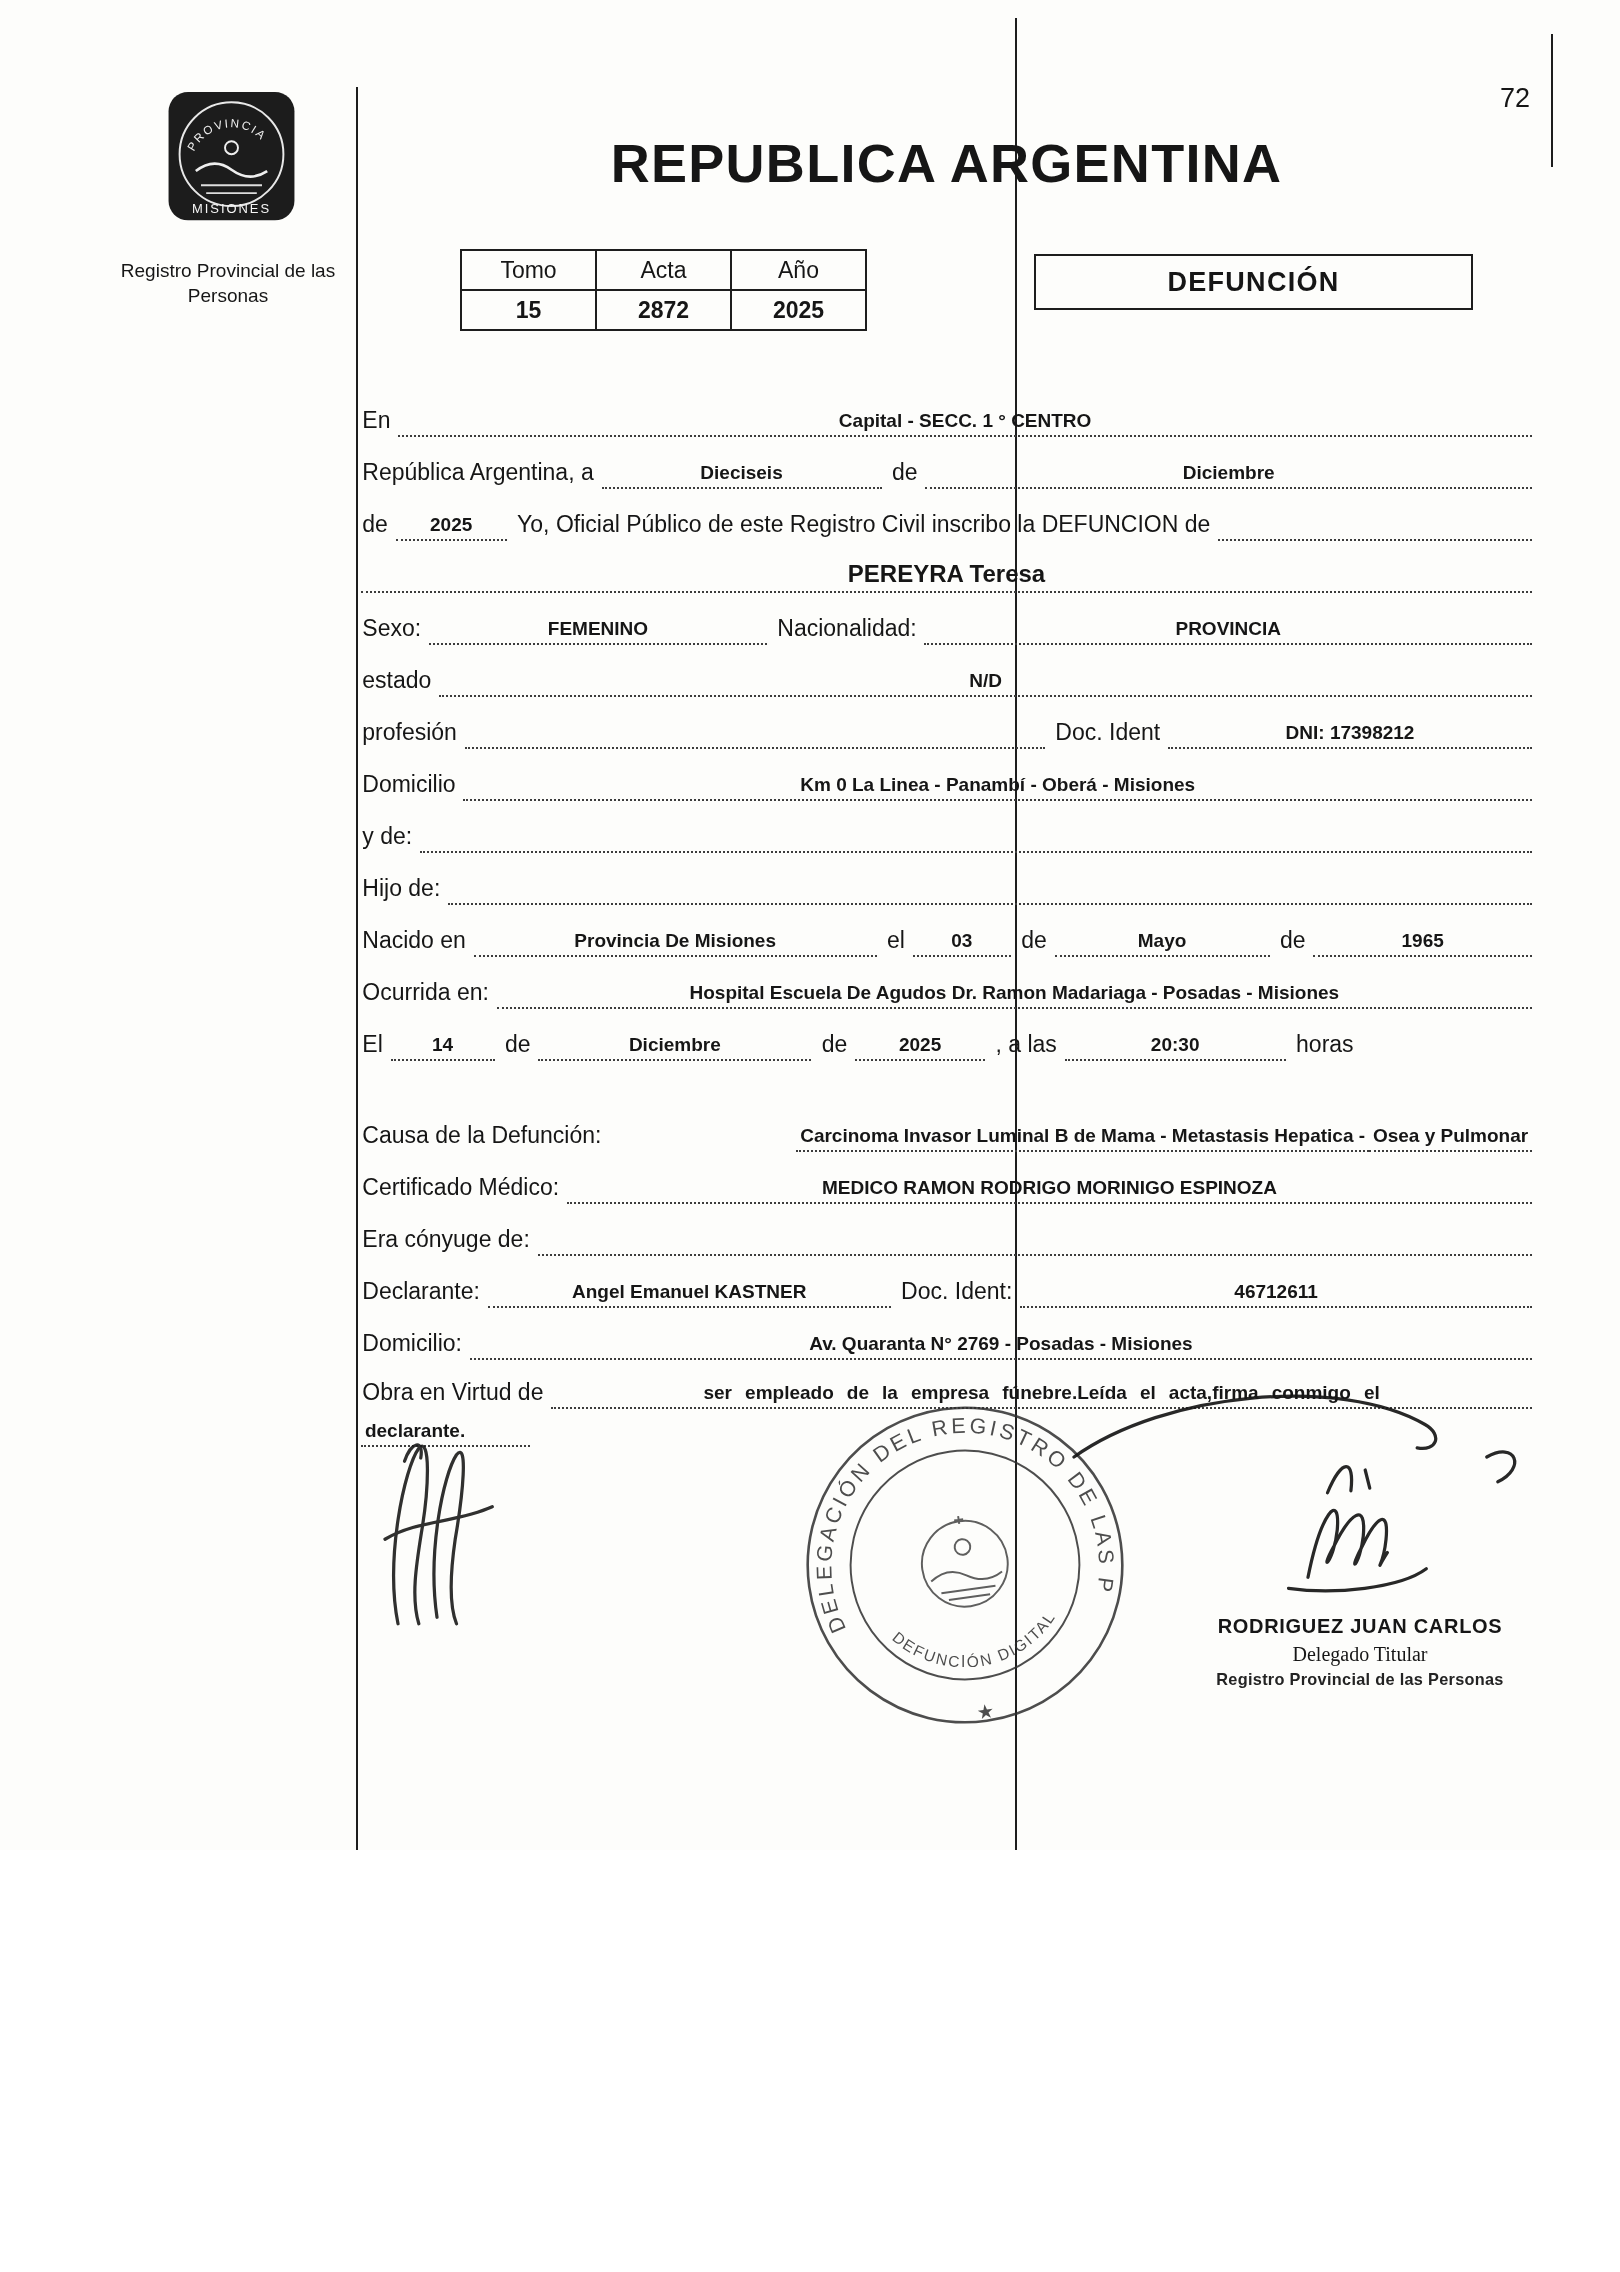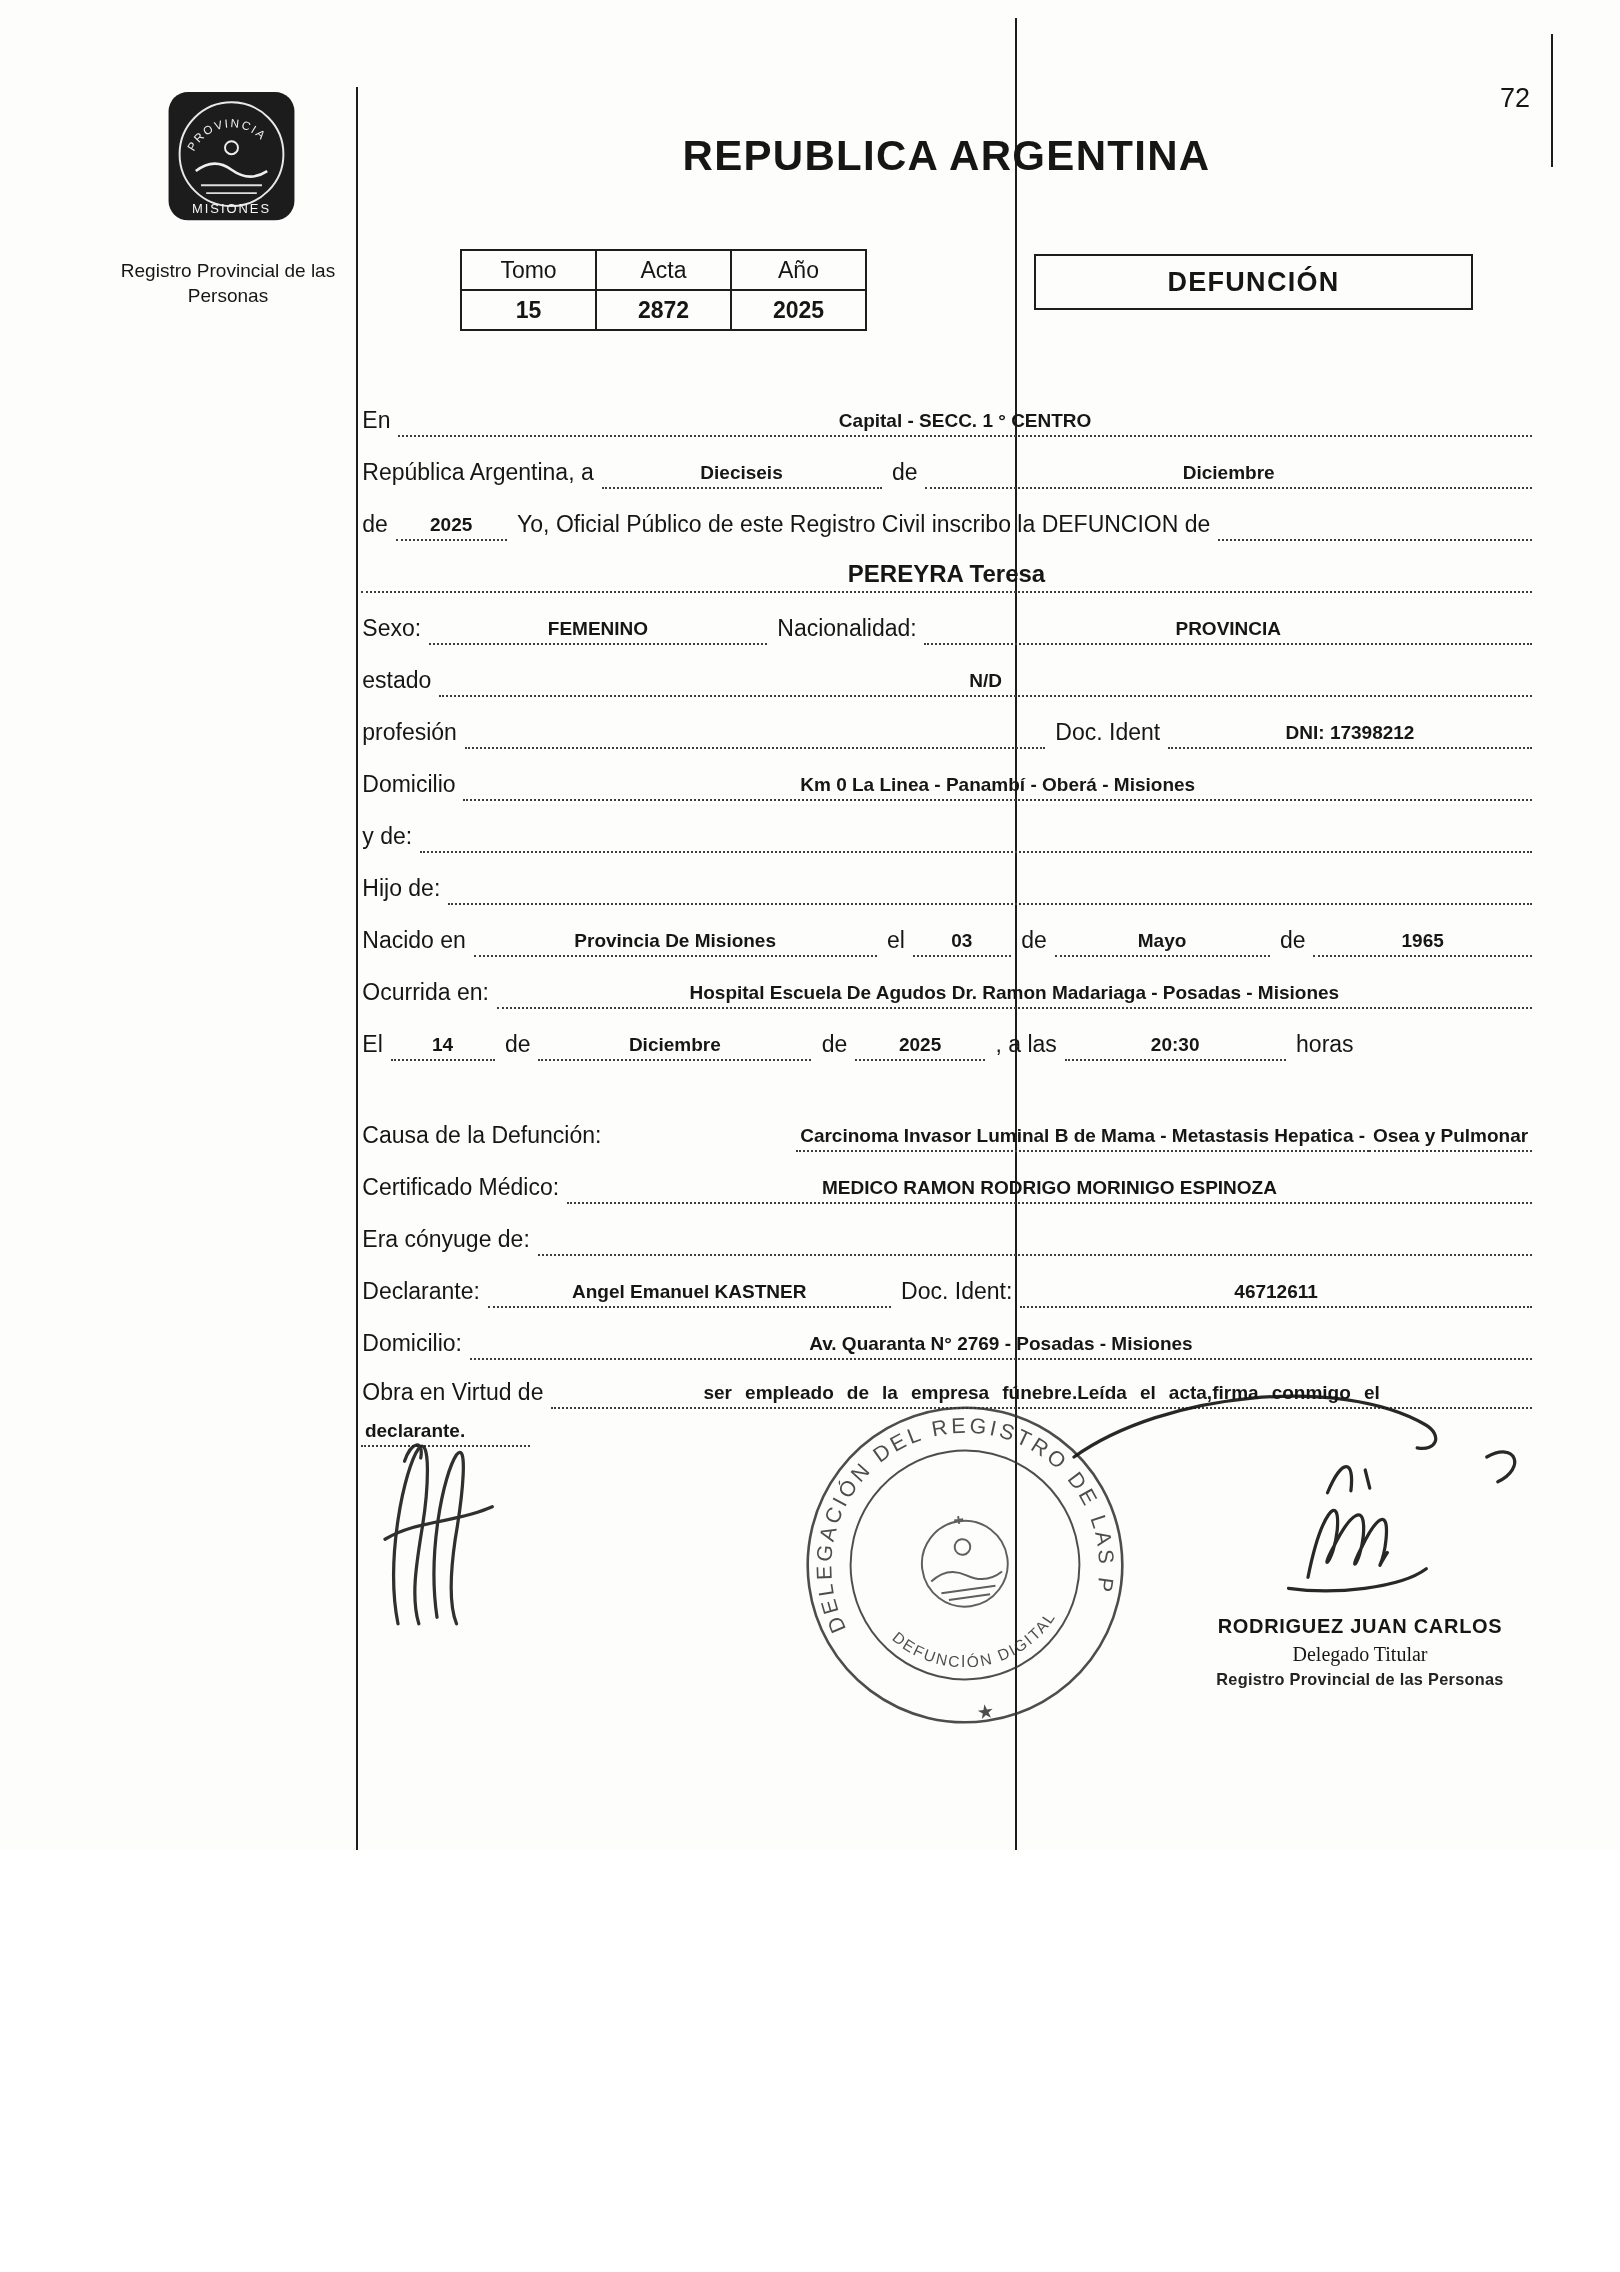--- a/index.html
+++ b/index.html
@@ -21,21 +21,21 @@
   .page-number { position: absolute; left: 1500px; top: 83px; font-size: 27px; }
 
   .logo { position: absolute; left: 163px; top: 88px; width: 137px; height: 146px; }
   .logo-caption {
     position: absolute; left: 103px; top: 259px; width: 250px;
     text-align: center; font-size: 19px; line-height: 1.3;
   }
 
   .title {
     position: absolute; left: 361px; top: 132px; width: 1171px;
-    text-align: center; font-size: 42px; font-weight: bold; letter-spacing: 1.3px;
+    text-align: center; font-size: 54px; font-weight: bold; letter-spacing: 1.3px;
   }
 
   .record-table { position: absolute; left: 460px; top: 249px; border-collapse: collapse; }
   .record-table td {
     border: 2px solid #1d1d1d; width: 135px; height: 40px;
     text-align: center; font-size: 23px; vertical-align: middle;
   }
   .record-table tr.vals td { font-weight: bold; }
 
   .doc-type {

